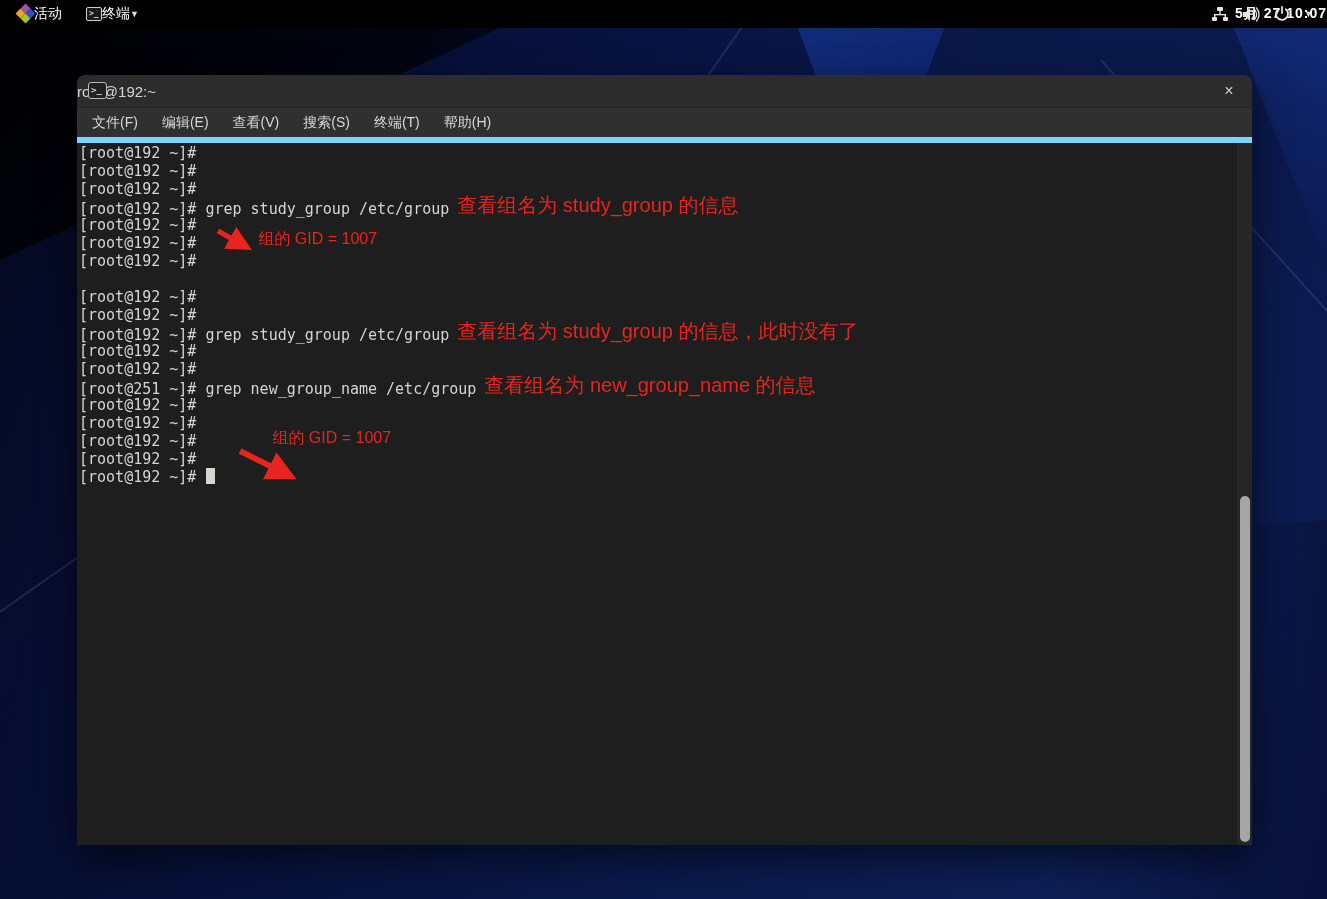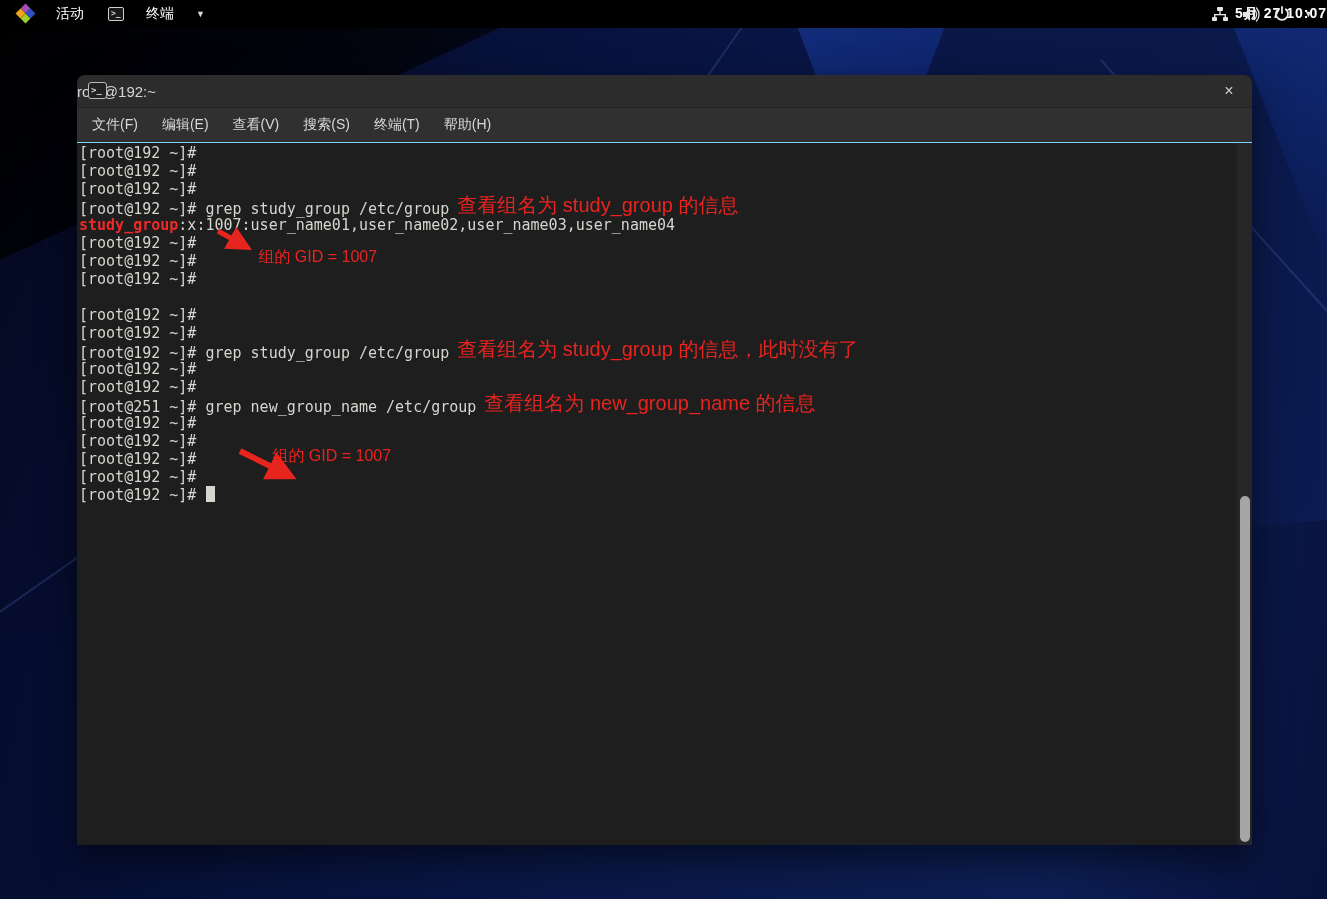--- a/index.html
+++ b/index.html
@@ -26,21 +26,21 @@
   .wpline { position:absolute; background:linear-gradient(rgba(90,130,220,.22),rgba(90,130,220,.22)); }
   .l1 { left:760px; top:0; width:2px; height:420px; transform:rotate(35deg); transform-origin:top; }
   .l2 { left:1100px; top:60px; width:2px; height:560px; transform:rotate(-42deg); transform-origin:top; }
   .l3 { left:330px; top:380px; width:2px; height:520px; transform:rotate(55deg); transform-origin:top; }
   .l4 { left:1240px; top:420px; width:2px; height:480px; transform:rotate(40deg); transform-origin:top; }
 
   
   .topbar { position:absolute; left:0; top:0; width:1327px; height:28px; background:#000;
             display:flex; align-items:center; color:#fff; font-size:14px; z-index:50; }
   .tb-left { display:flex; align-items:center; gap:8px; padding-left:10px; }
-  .tb-item { display:flex; align-items:center; gap:22px; padding:0 8px; height:28px; cursor:default; }
+  .tb-item { display:flex; align-items:center; gap:0; padding:0 8px; height:28px; cursor:default; }
   .tb-center { position:absolute; left:0; right:0; text-align:right; font-weight:bold; letter-spacing:1px; }
   .tb-right { margin-left:auto; display:flex; align-items:center; gap:14px; padding-right:14px; z-index:2; }
   .logo { width:16px; height:16px; position:relative; }
   .logo i { position:absolute; width:7px; height:7px; transform:rotate(45deg); }
   .logo .a{ left:4px; top:-1px; background:#a14fb4; }
   .logo .b{ left:9px; top:4px;  background:#2b50c8; }
   .logo .c{ left:4px; top:9px;  background:#9ccd2a; }
   .logo .d{ left:-1px; top:4px; background:#efa41c; }
   .mini-term { width:16px; height:14px; border:1px solid #cfcfcf; border-radius:2px;
                background:#1a1a1a; color:#ddd; font:bold 8px/12px "DejaVu Sans Mono",monospace;
@@ -54,21 +54,21 @@
             display:flex; flex-direction:column; z-index:10; }
   .titlebar { height:33px; background:#2c2c2c; border-radius:8px 8px 0 0;
               display:flex; align-items:center; position:relative; border-bottom:1px solid #232323; }
   .title-ico { position:absolute; left:11px; top:7px; width:19px; height:17px; border:1px solid #b9b9b9;
                border-radius:3px; background:#222; color:#ddd;
                font:bold 9px/15px "DejaVu Sans Mono",monospace; padding-left:2px; }
   .title-text { flex:1; color:#d6d6d6; font-size:15px; }
   .close-btn { position:absolute; right:12px; top:5px; width:22px; height:22px; color:#cfcfcf;
                font-size:16px; line-height:22px; text-align:center; cursor:pointer; }
   .menubar { height:35px; background:#303030; display:flex; align-items:center;
-             padding-left:4px; gap:2px; border-bottom:1px solid #7dd3fc; }
+             padding-left:4px; gap:2px; border-bottom:6px solid #7dd3fc; }
   .menu-item { color:#d8d8d8; font-size:14px; padding:5px 11px; border-radius:3px; cursor:pointer; }
 
   .content { flex:1; background:#1e1e1e; position:relative; overflow:hidden; }
   .lines { position:absolute; left:2px; top:1px; right:16px; }
   .tline { height:18px; white-space:nowrap; font:15px/18px "DejaVu Sans Mono",monospace; }
   .seg-p { color:#d3d7cf; }
   .seg-m { color:#ef2929; font-weight:bold; }
   .seg-a { color:#e8241f; font-family:"Liberation Sans","DejaVu Sans",sans-serif;
            font-size:20px; margin-left:8px; position:relative; top:-2px; }
   .seg-g  { color:#e8241f; font-family:"Liberation Sans","DejaVu Sans",sans-serif;
@@ -159,21 +159,20 @@
       <span class="menu-item">搜索(S)</span>
       <span class="menu-item">终端(T)</span>
       <span class="menu-item">帮助(H)</span>
     </div>
   <div class="content">
     <div class="lines">
         <div class="tline"><span class="seg-p">[root@192 ~]#</span></div>
         <div class="tline"><span class="seg-p">[root@192 ~]#</span></div>
         <div class="tline"><span class="seg-p">[root@192 ~]#</span></div>
         <div class="tline"><span class="seg-p">[root@192 ~]# grep study_group /etc/group</span><span class="seg-a">查看组名为 study_group 的信息</span></div>
-        <div class="tline"><span class="seg-m">study_group</span><span class="seg-p">:x:1007:user_name01,user_name02,user_name03,user_name04</span></div>
         <div class="tline"><span class="seg-p">[root@192 ~]#</span></div>
         <div class="tline"><span class="seg-p">[root@192 ~]#</span><span class="seg-g">组的 GID = 1007</span></div>
         <div class="tline"><span class="seg-p">[root@192 ~]#</span></div>
         <div class="tline"></div>
         <div class="tline"><span class="seg-p">[root@192 ~]#</span></div>
         <div class="tline"><span class="seg-p">[root@192 ~]#</span></div>
         <div class="tline"><span class="seg-p">[root@192 ~]# grep study_group /etc/group</span><span class="seg-a">查看组名为 study_group 的信息，此时没有了</span></div>
         <div class="tline"><span class="seg-p">[root@192 ~]#</span></div>
         <div class="tline"><span class="seg-p">[root@192 ~]#</span></div>
         <div class="tline"><span class="seg-p">[root@251 ~]# grep new_group_name /etc/group</span><span class="seg-a">查看组名为 new_group_name 的信息</span></div>

